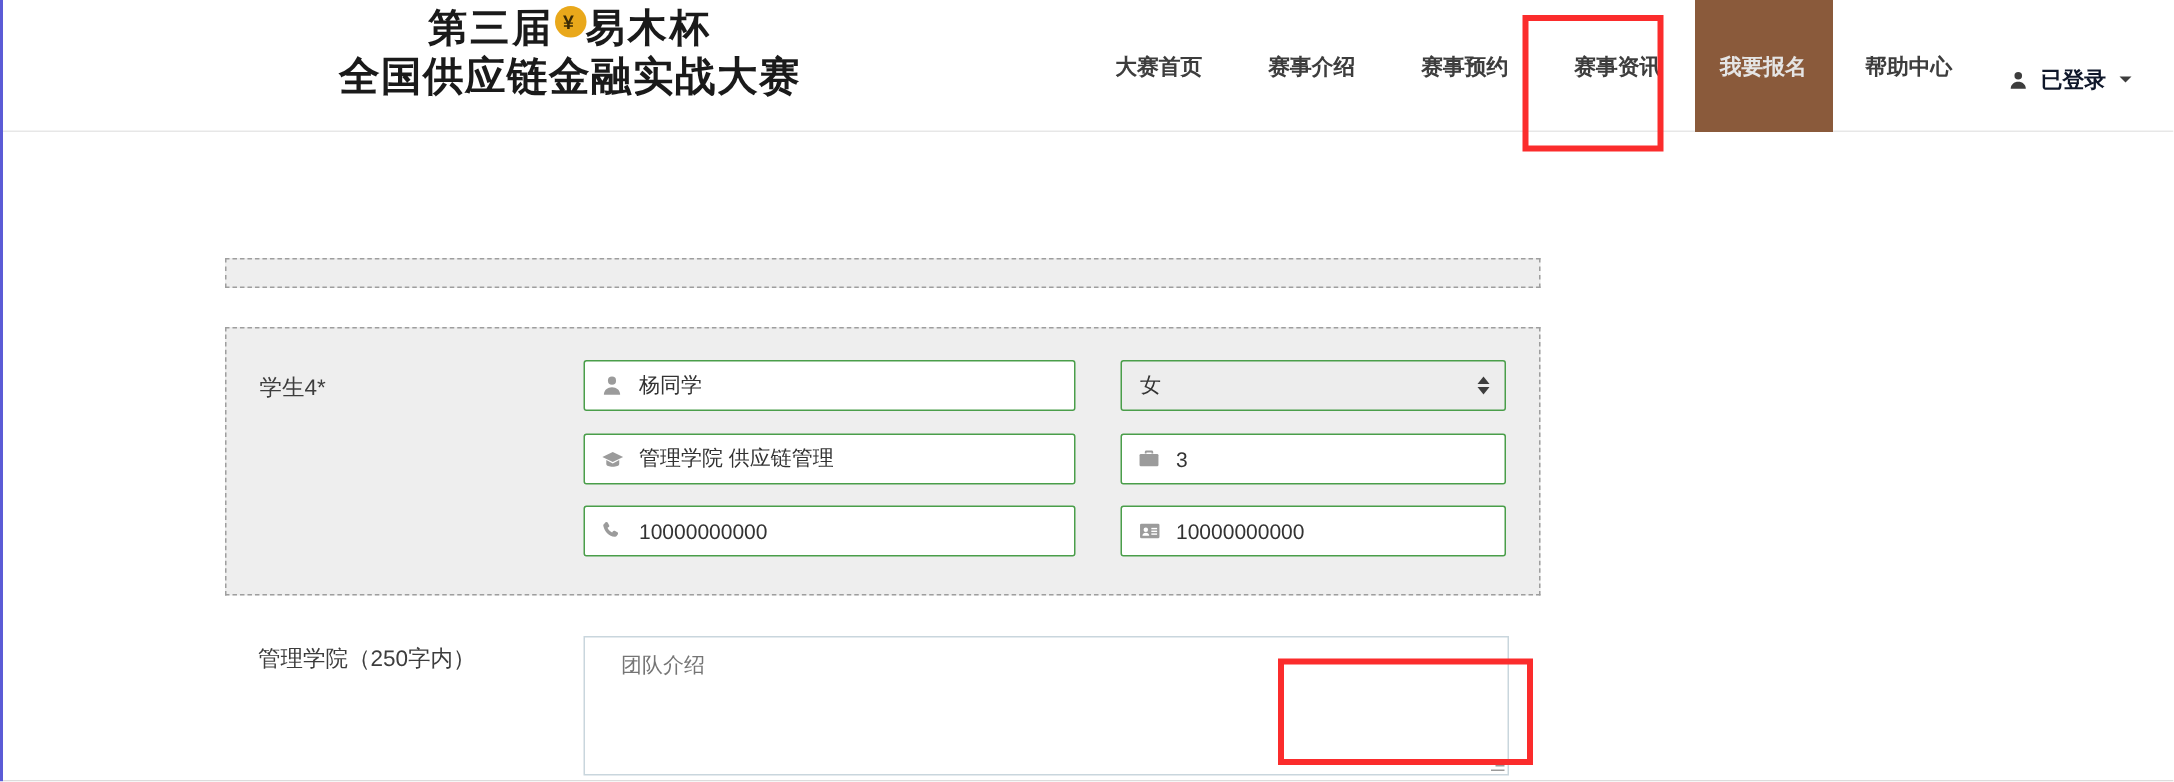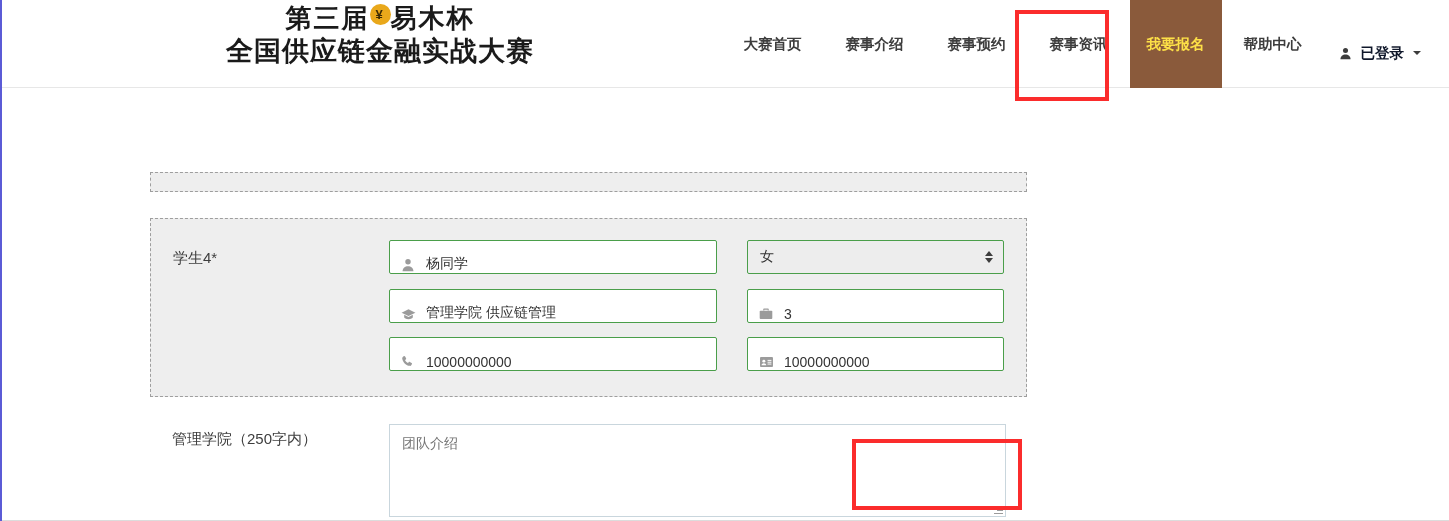--- a/index.html
+++ b/index.html
@@ -89,21 +89,21 @@
     font-size: 14.5px;
     font-weight: bold;
     color: #3d3d3d;
     height: 88px;
     box-sizing: border-box;
     white-space: nowrap;
     cursor: pointer;
   }
   .nav-item.active {
     background: #8a5a3b;
-    color: #fde047;
+    color: #e5e5e5;
     width: 92px;
     padding: 0;
   }
   .nav-user {
     display: flex;
     align-items: center;
     gap: 7px;
     padding: 0 28px 0 14px;
     font-size: 14.5px;
     font-weight: bold;
@@ -154,21 +154,21 @@
     color: #3d3d3d;
   }
 
   .field {
     position: absolute;
     height: 34px;
     border: 1px solid #4a9e4a;
     background: #ffffff;
     box-sizing: border-box;
     display: flex;
-    align-items: flex-end;
+    align-items: center;
     padding: 0 10px;
     gap: 10px;
     border-radius: 2px;
   }
   .field .val {
     font-size: 14px;
     color: #333333;
     white-space: nowrap;
   }
   .icon {
@@ -231,21 +231,21 @@
   }
   .intro-area {
     position: absolute;
     left: 387px;
     top: 336px;
     width: 617px;
     height: 93px;
     border: 1px solid #c9d6dd;
     background: #ffffff;
     box-sizing: border-box;
-    padding: 10px 12px;
+    padding: 10px 24px;
     font-size: 14px;
     color: #b4b4b4;
     font-family: "Liberation Sans", "DejaVu Sans", sans-serif;
     resize: none;
   }
   .resize-grip {
     position: absolute;
     left: 991px;
     top: 416px;
     width: 10px;

